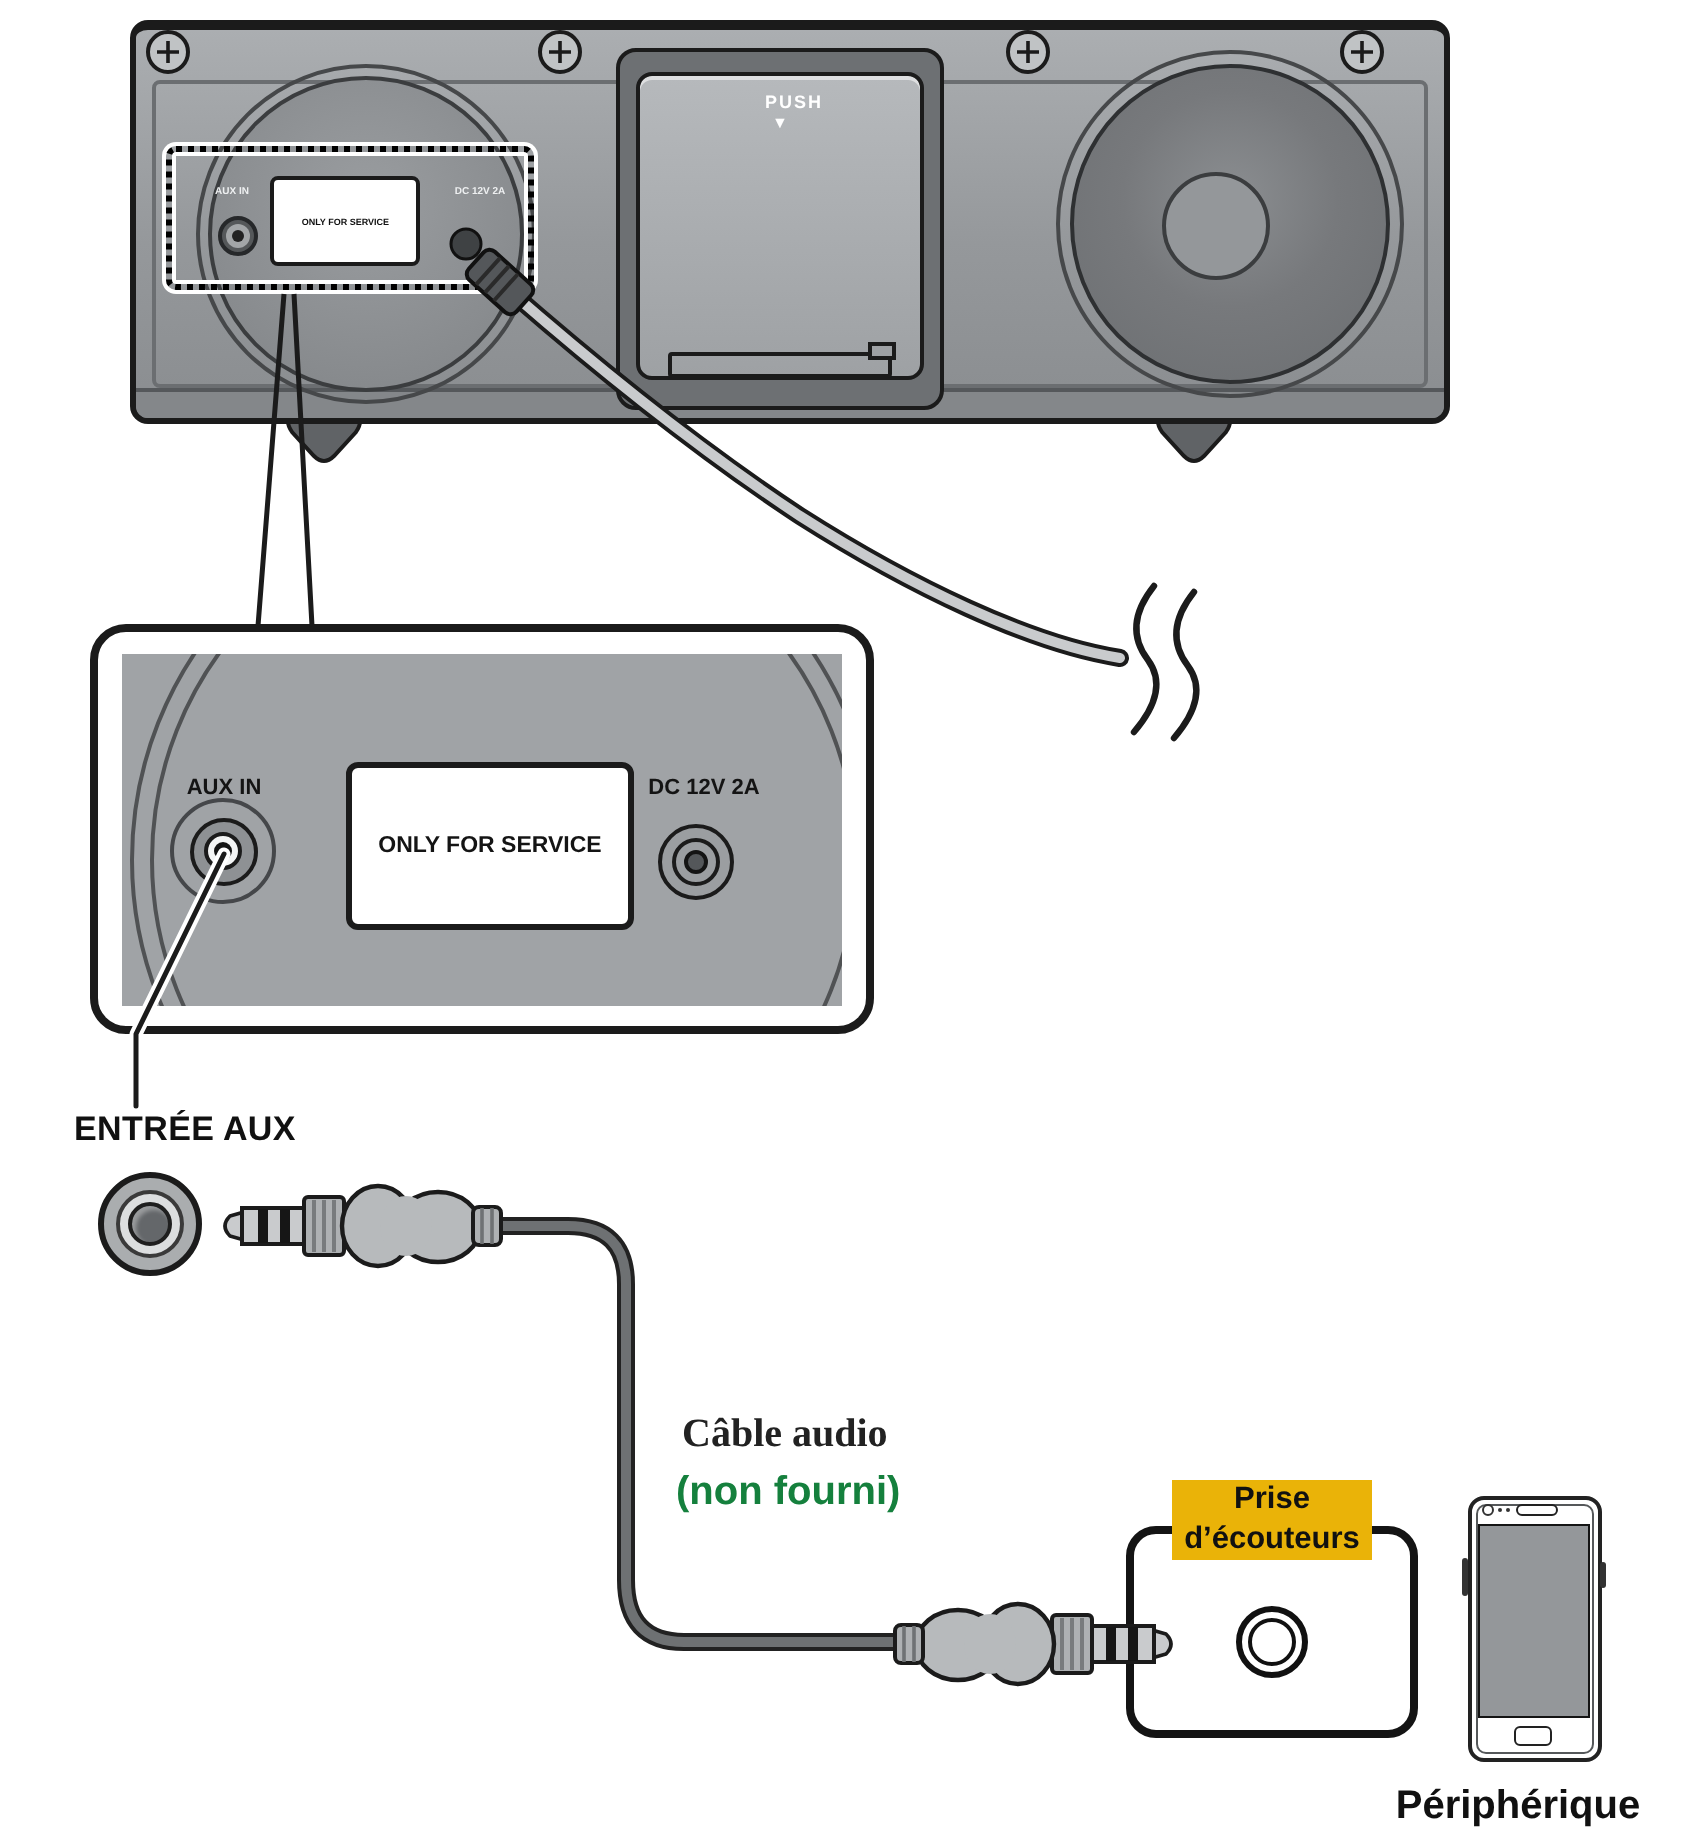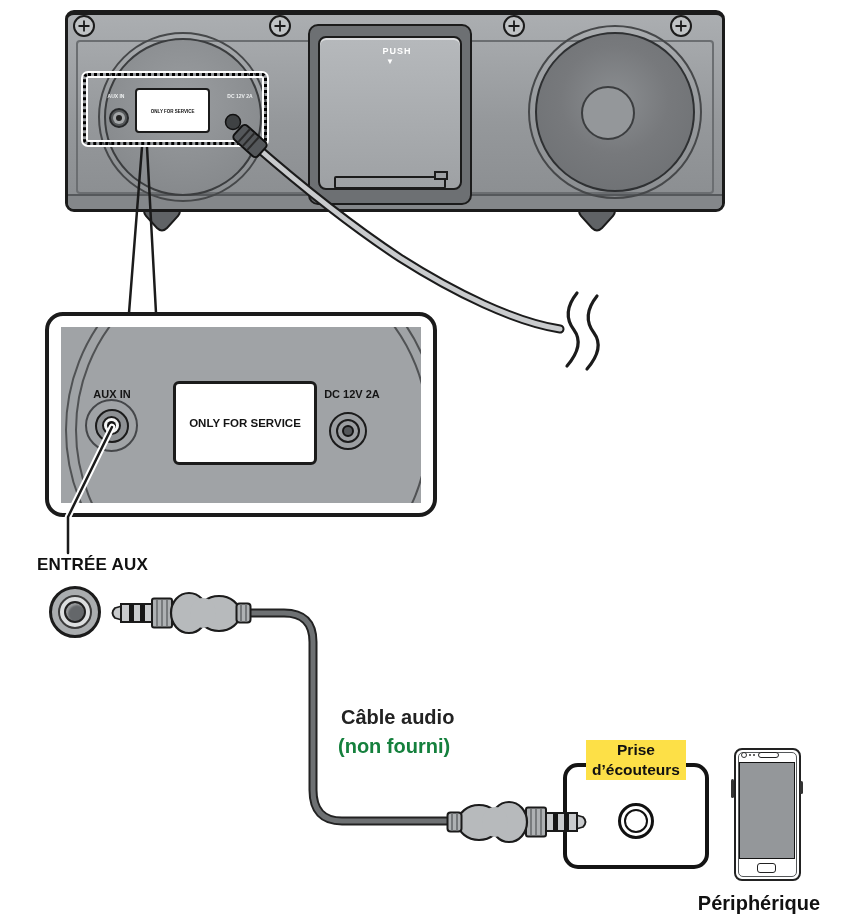--- a/index.html
+++ b/index.html
@@ -59,26 +59,26 @@
   .inset-dc-outer{left:329px;top:412px;width:38px;height:38px;background:#9b9ea1;border:2.5px solid #1b1b1b;border-radius:50%;}
   .inset-dc-mid{left:336px;top:419px;width:24px;height:24px;background:#9b9ea1;border:2px solid #1b1b1b;border-radius:50%;}
   .inset-dc-dot{left:342px;top:425px;width:12px;height:12px;background:#54575a;border:2px solid #141414;border-radius:50%;}
 
   
   .entree-label{left:5px;top:555px;font-size:17px;font-weight:bold;color:#111;letter-spacing:.2px;margin-left:32px;}
   .socket-outer{left:49px;top:586px;width:52px;height:52px;background:#aaadaf;border:3px solid #1b1b1b;border-radius:50%;}
   .socket-mid{left:58px;top:595px;width:34px;height:34px;background:#dcdedf;border:2px solid #3a3a3a;border-radius:50%;}
   .socket-inner{left:64px;top:601px;width:22px;height:22px;background:#64676a;border:2px solid #1f1f1f;border-radius:50%;
     box-shadow:inset 2px 2px 2px rgba(255,255,255,.35);}
-  .cable-l1{left:341px;top:706px;font-size:20px;font-weight:bold;color:#222;}
+  .cable-l1{left:341px;top:706px;font-size:20px;font-weight:bold;color:#222;font-family:Liberation Serif, serif;}
   .cable-l2{left:338px;top:735px;font-size:20px;font-weight:bold;color:#15803d;}
 
   .prise-box{left:563px;top:763px;width:146px;height:106px;border:4px solid #141414;border-radius:15px;}
   .prise-label{left:563px;top:740px;width:146px;text-align:center;}
-  .prise-label .pl-bg{display:inline-block;background:#fde047;padding:0 6px;font-size:15.5px;font-weight:bold;color:#111;line-height:1.3;}
+  .prise-label .pl-bg{display:inline-block;background:#eab308;padding:0 6px;font-size:15.5px;font-weight:bold;color:#111;line-height:1.3;}
   .prise-label .pl-bg span{display:block;}
   .prise-circle-outer{left:618px;top:803px;width:36px;height:36px;background:#fff;border:3px solid #111;border-radius:50%;}
   .prise-circle-inner{left:624px;top:809px;width:24px;height:24px;background:#fff;border:2.5px solid #111;border-radius:50%;}
 
   .phone-body{left:734px;top:748px;width:67px;height:133px;background:#fff;border:2.5px solid #222;border-radius:8px;}
   .phone-bezel{left:738px;top:752px;width:59px;height:125px;border:1.2px solid #55585a;border-radius:5px;}
   .phone-cam{left:741px;top:752px;width:6px;height:6px;border:1.2px solid #333;border-radius:50%;}
   .phone-dot1{left:749px;top:754px;width:2.4px;height:2.4px;background:#333;border-radius:50%;}
   .phone-dot2{left:753px;top:754px;width:2.4px;height:2.4px;background:#333;border-radius:50%;}
   .phone-speaker{left:758px;top:752px;width:21px;height:6px;border:1.3px solid #222;border-radius:3px;background:#fff;}

